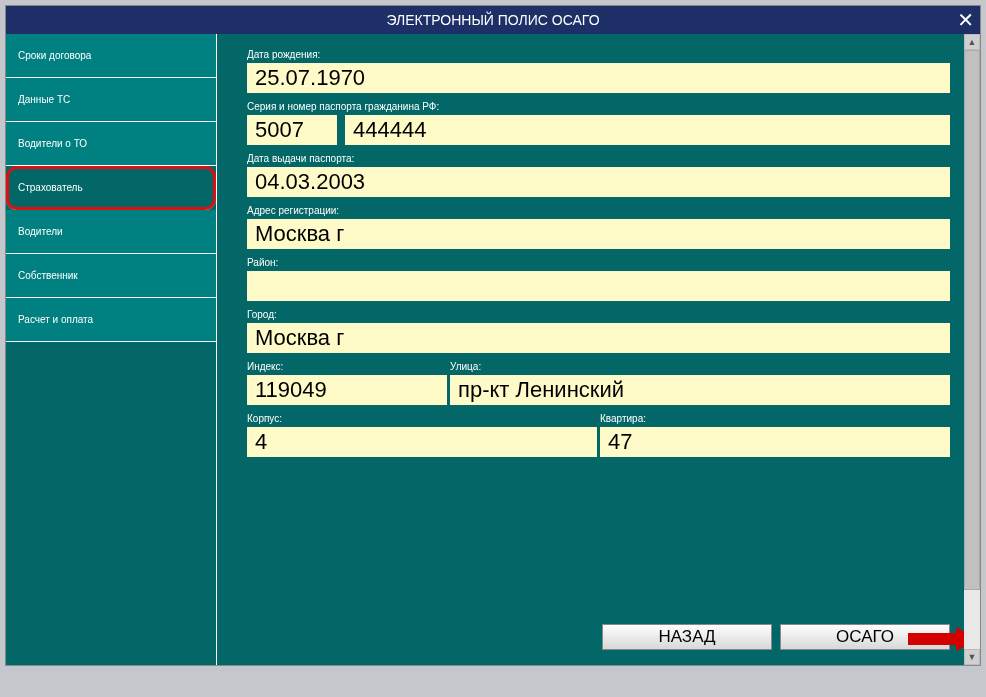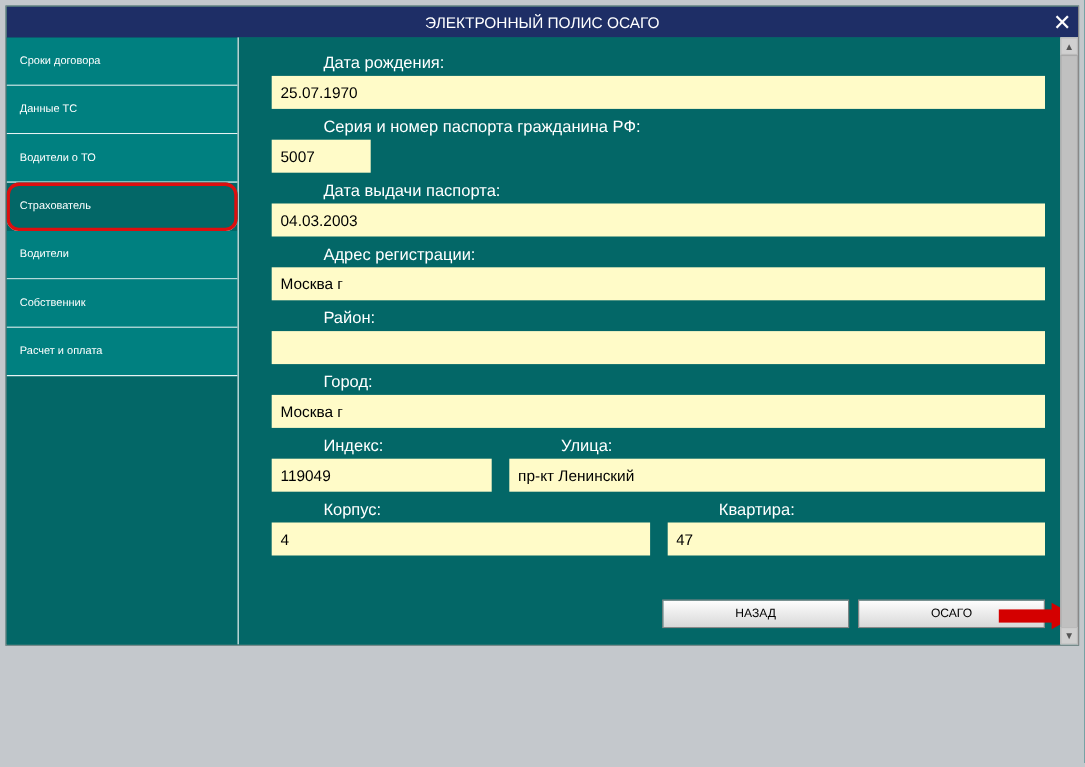--- a/index.html
+++ b/index.html
@@ -1,19 +1,19 @@
 <!DOCTYPE html>
 <html><head>
   <meta charset="utf-8">
   <style>
     * { box-sizing: border-box; margin: 0; padding: 0; }
     body { font-family: Arial, sans-serif; background: #c4c8cc; padding: 5px; }
     .modal {
       width: 976px;
-      height: 582px;
+      height: 661px;
       background: #1a7977;
       border: 1px solid #888;
       position: relative;
       overflow: hidden;
     }
     .titlebar {
       height: 28px;
       background: #1e2e66;
       color: #fff;
       display: flex;
@@ -61,51 +61,50 @@
       flex: 1;
       padding: 15px 30px;
       position: relative;
       background: #036767;
       border-left: 1px solid #fff;
       overflow-y: auto;
     }
     .field-group { margin-bottom: 8px; }
     .field-label {
       color: #fff;
-      font-size: 15px;
+      font-size: 10px;
       margin-bottom: 3px;
-      margin-left: 47px;
     }
     .field-input {
       width: 100%;
       height: 30px;
       background: #fffbc8;
       border: none;
       padding: 4px 8px;
-      font-size: 14px;
+      font-size: 22px;
       font-family: Arial, sans-serif;
     }
-    .row { display: flex; gap: 16px; }
+    .row { display: flex; gap: 3px; }
     .row .col { flex: 1; }
     .passport-row { display: flex; gap: 8px; }
     .passport-row .series { width: 90px; }
     .passport-row .number { flex: 1; }
     .footer-buttons {
       position: absolute;
       bottom: 15px;
       right: 30px;
       display: flex;
       gap: 8px;
     }
     .btn {
       width: 170px;
       height: 26px;
       background: linear-gradient(#fefefe, #d8d8d8);
       border: 1px solid #888;
-      font-size: 11px;
+      font-size: 17px;
       cursor: pointer;
     }
     .arrow {
       position: absolute;
       right: 0;
       bottom: 15px;
       width: 75px;
       height: 26px;
     }
     .arrow-shape {
@@ -172,20 +171,21 @@
 
       <div class="field-group">
         <div class="field-label">Дата рождения:</div>
         <input class="field-input" value="25.07.1970" style="">
       </div>
 
       <div class="field-group">
         <div class="field-label">Серия и  номер паспорта гражданина РФ:</div>
         <div class="passport-row">
           <input class="field-input series" value="5007" style="">
+          <input class="field-input number" value="444444" style="">
         </div>
       </div>
 
       <div class="field-group">
         <div class="field-label">Дата выдачи паспорта:</div>
         <input class="field-input" value="04.03.2003" style="">
       </div>
 
       <div class="field-group">
         <div class="field-label">Адрес регистрации:</div>

